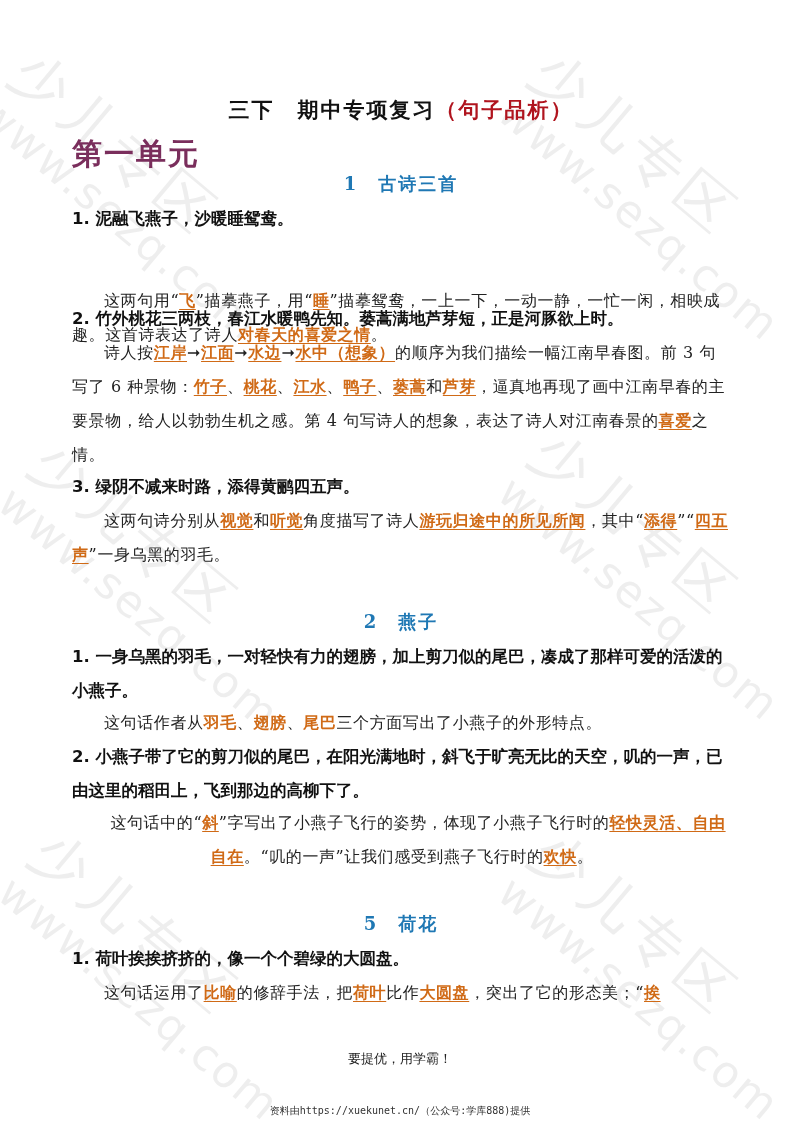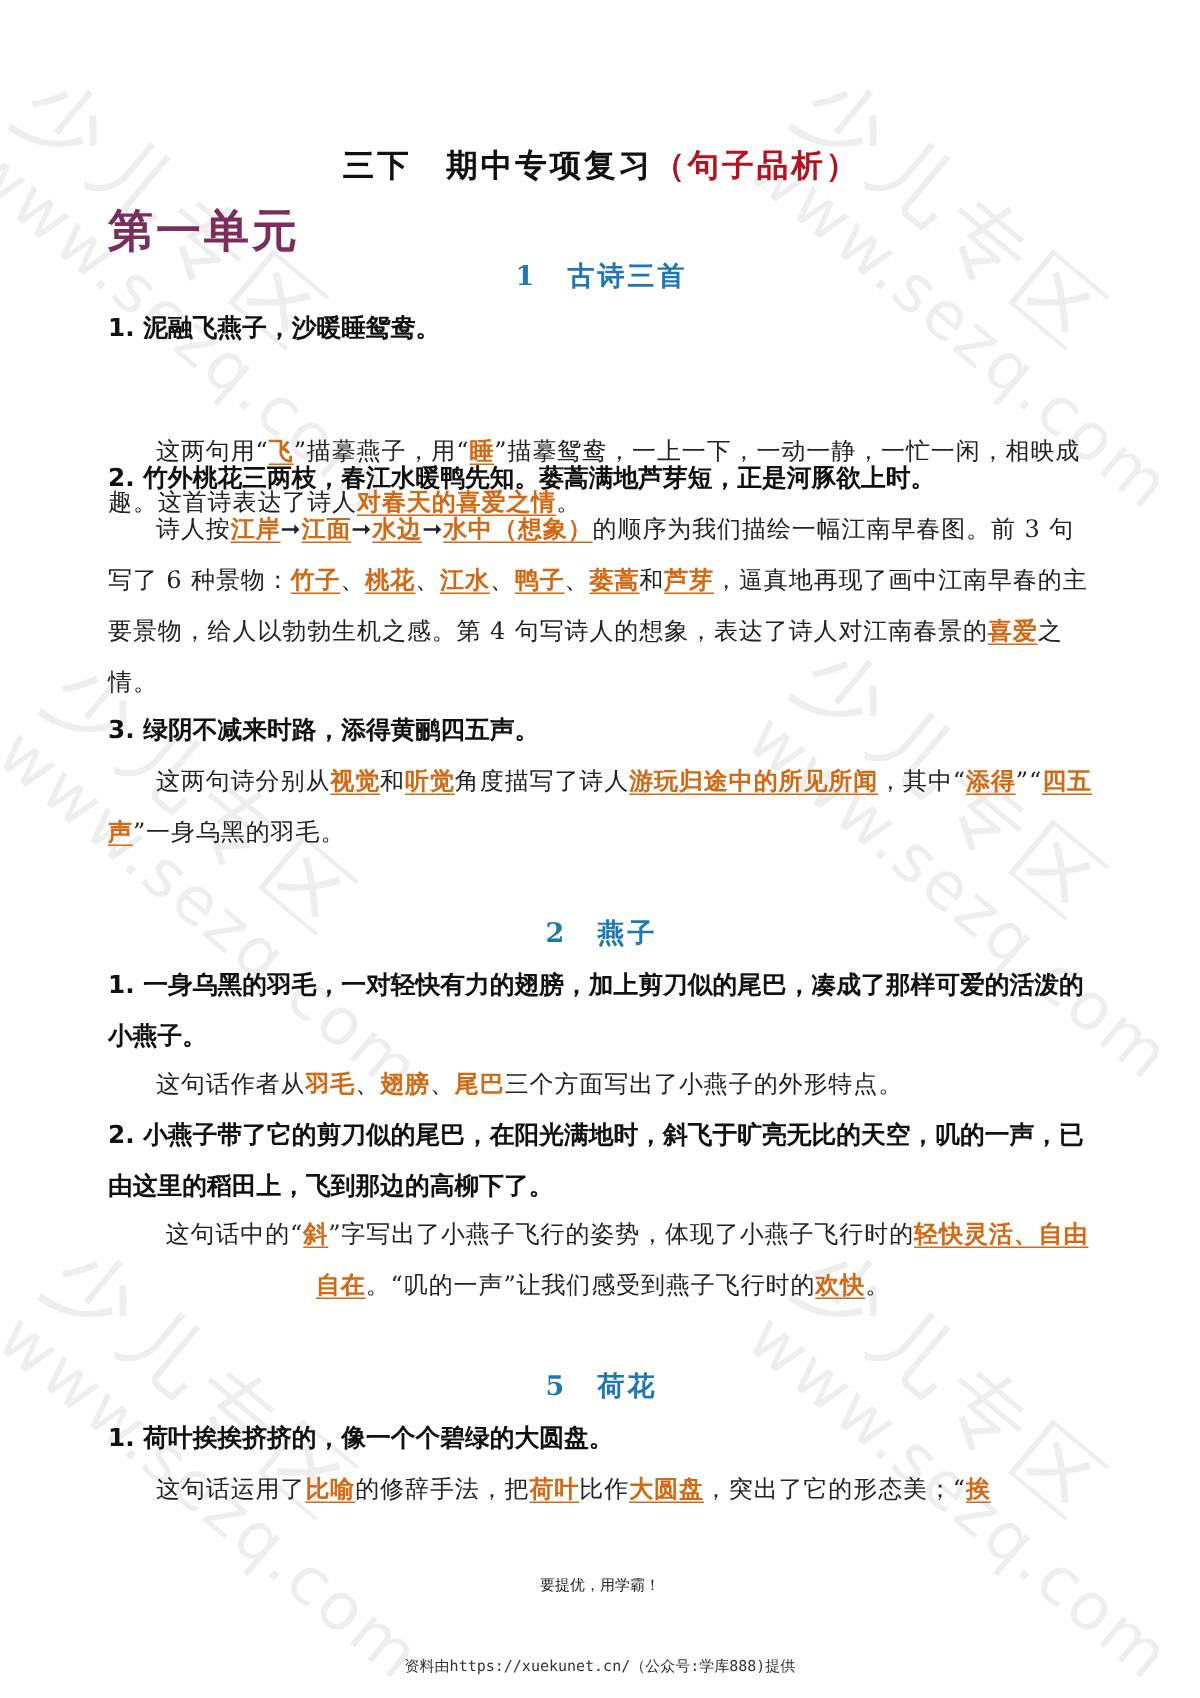--- a/index.html
+++ b/index.html
@@ -32,21 +32,21 @@
       position: absolute; left: -6px; width: 660px; font-size: 16.5px; font-weight: bold; color: #111;
       line-height: 34px; font-family: "DejaVu Sans", "Liberation Sans", sans-serif;
     }
     .p {
       position: absolute; left: -6px; width: 660px; font-size: 16px; color: #222; line-height: 34px;
       text-indent: 2em; letter-spacing: 0.6px;
     }
     .hl { color: #d06a16; text-decoration: underline; text-underline-offset: 3px; font-weight: bold; }
     .hl2 { color: #d06a16; font-weight: bold; }
     .footer1 {
-      position: absolute; top: 1050px; left: 0; width: 800px; text-align: center; font-size: 10px; color: #222;
+      position: absolute; top: 1050px; left: 0; width: 800px; text-align: center; font-size: 13px; color: #222;
     }
     .footer2 {
       position: absolute; top: 1104px; left: 0; width: 800px; text-align: center; font-size: 10px; color: #333;
       font-family: "DejaVu Sans Mono", monospace;
     }
   </style>
 </head>
 <body>
 
 <div class="watermark" style="left:40px; top:40px;">

